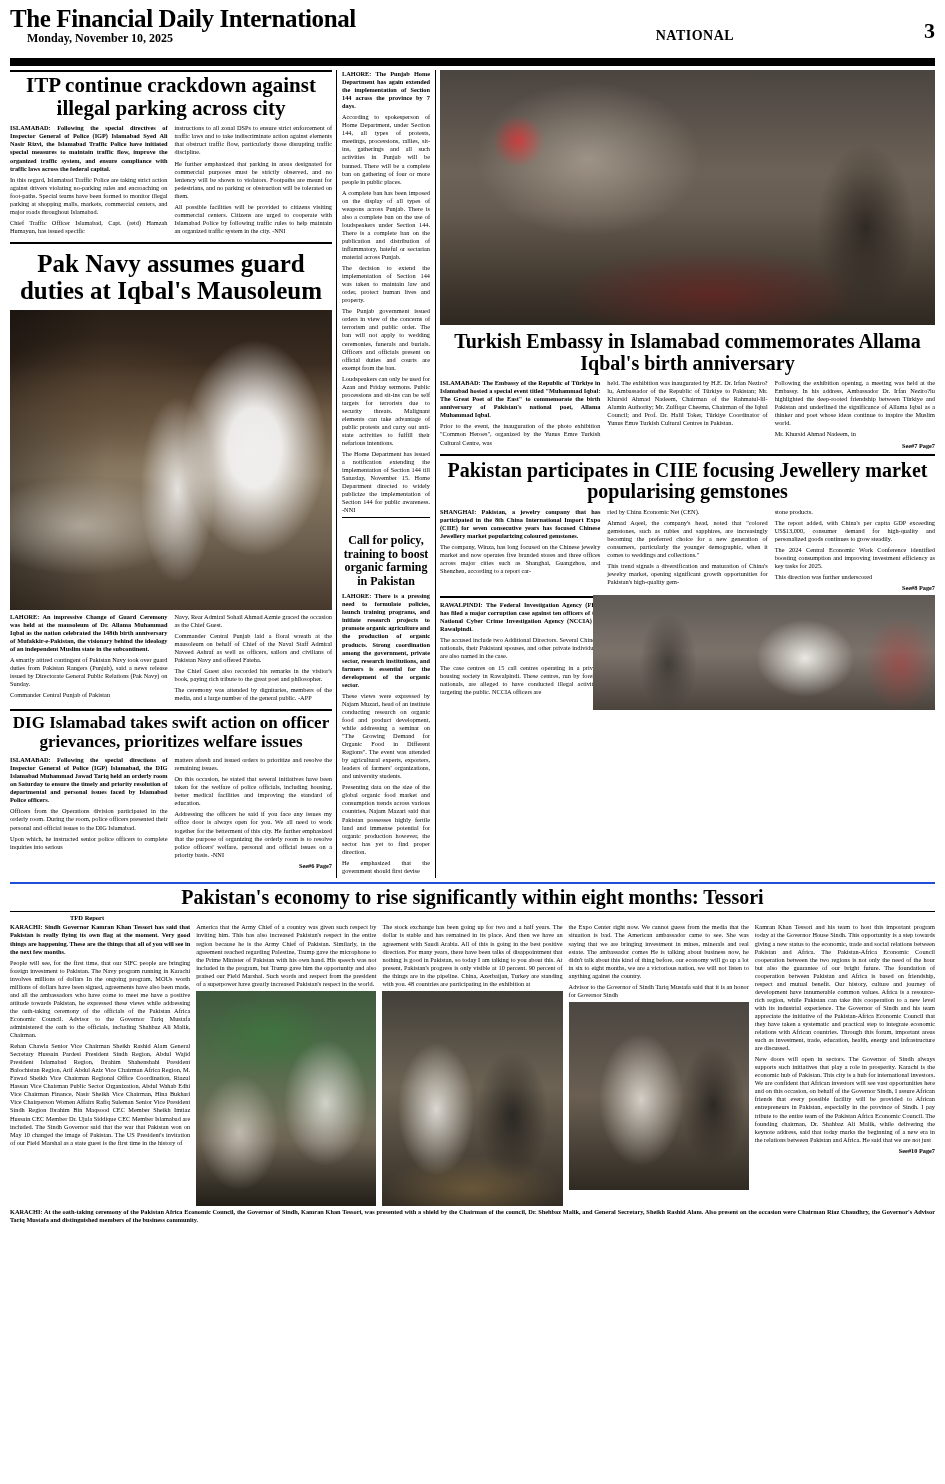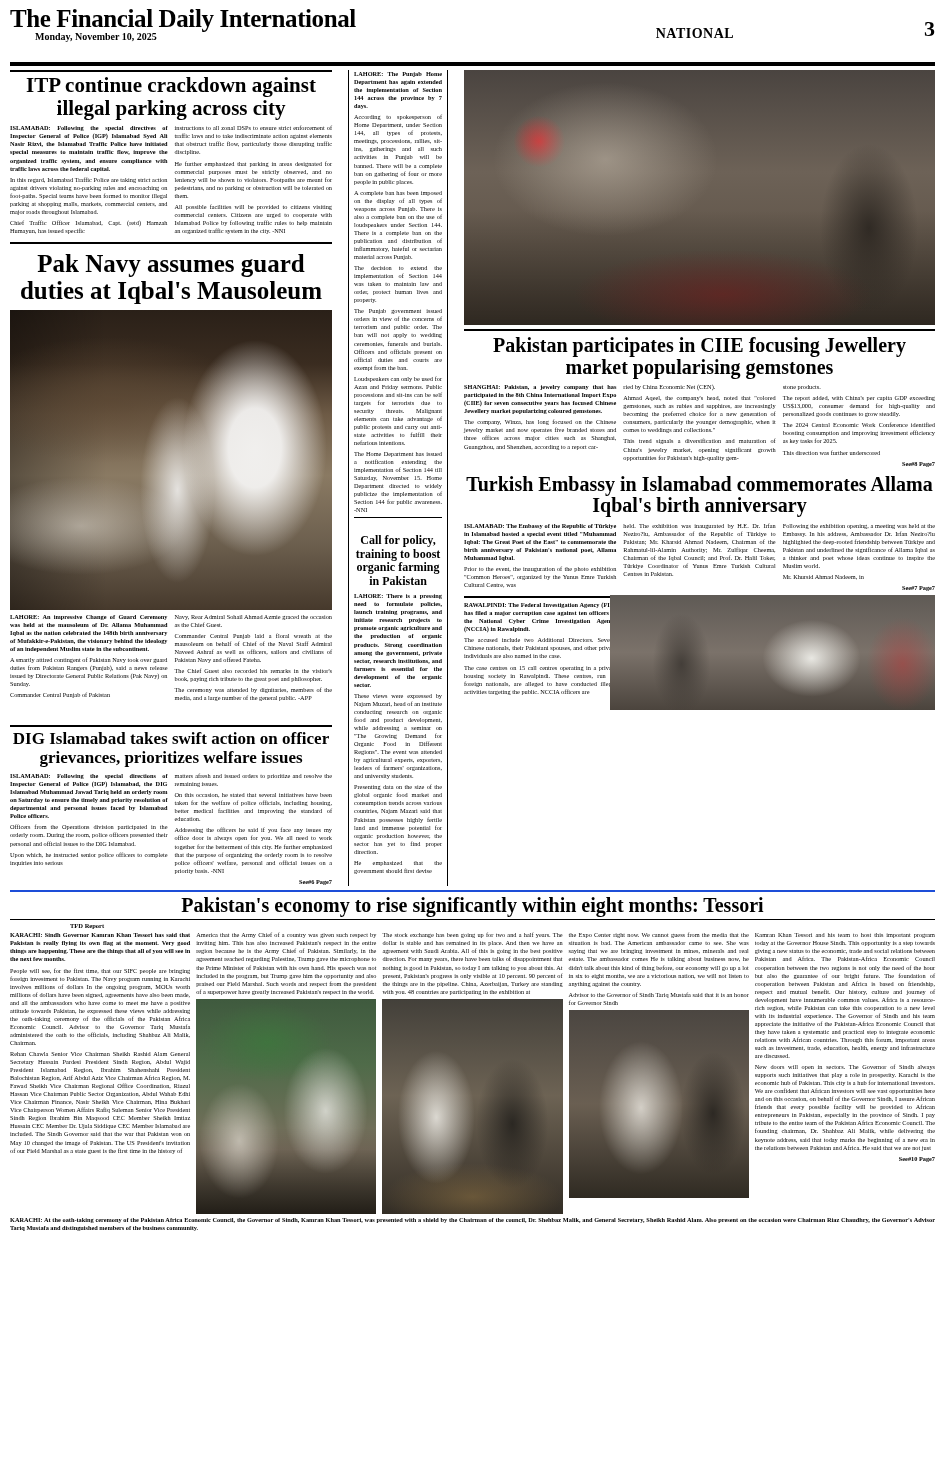--- a/index.html
+++ b/index.html
@@ -18,37 +18,37 @@
     height: 1484px;
     padding: 6px 10px 4px 10px;
     position: relative;
   }
 
   
   .masthead {
     display: flex;
     align-items: flex-end;
     justify-content: space-between;
-    border-bottom: 4px solid #000000;
-    padding-bottom: 20px;
+    border-bottom: 8px solid #000000;
+    padding-bottom: 14px;
     margin-bottom: 4px;
   }
   .mast-left { line-height: 1; }
   .mast-title {
     font-family: "Liberation Serif", serif;
     font-weight: bold;
     font-size: 25px;
     letter-spacing: -0.4px;
     white-space: nowrap;
   }
   .mast-date {
-    font-size: 10px;
+    font-size: 12px;
     font-weight: bold;
     margin-top: 1px;
-    margin-left: 25px;
+    margin-left: 17px;
   }
   .mast-center {
     font-size: 14px;
     font-weight: bold;
     letter-spacing: 0.5px;
     margin-left: 120px;
     flex: 1;
     text-align: center;
   }
   .mast-page {
@@ -86,21 +86,21 @@
     line-height: 1.25;
     text-align: justify;
     font-weight: bold;
   }
 
   
   .photo { position: relative; overflow: hidden; background: #6b6257; }
   .photo .ph-inner { position: absolute; inset: 0; }
 
   
-  .row1 { display: flex; gap: 16px; }
+  .row1 { display: flex; gap: 4px; }
   .col-a { width: 322px; }
   .col-b { width: 100px; }
   .col-c { flex: 1; }
 
   .itp-head { font-size: 21px; margin: 2px 0 5px; }
 
   .sec144-head { font-size: 13px; line-height: 1.1; margin: 2px 0 4px; }
 
   .navy-head { font-size: 25px; margin: 6px 0 6px; }
 
@@ -180,21 +180,21 @@
           </div>
           <div class="body-col" style="width:50%;">
             <p>Navy, Rear Admiral Sohail Ahmad Azmie graced the occasion as the Chief Guest.</p>
             <p>Commander Central Punjab laid a floral wreath at the mausoleum on behalf of Chief of the Naval Staff Admiral Naveed Ashraf as well as officers, sailors and civilians of Pakistan Navy and offered Fateha.</p>
             <p>The Chief Guest also recorded his remarks in the visitor's book, paying rich tribute to the great poet and philosopher.</p>
             <p>The ceremony was attended by dignitaries, members of the media, and a large number of the general public. -APP</p>
           </div>
         </div>
       </div>
 
-      <div style="margin-top:20px;">
+      <div style="margin-top:4px;">
         <div class="sep"></div>
         <div class="hl dig-head">DIG Islamabad takes swift action on officer grievances, prioritizes welfare issues</div>
         <div class="flexcols">
           <div class="body-col" style="width:50%;">
             <p><span class="lead">ISLAMABAD: Following the special directions of Inspector General of Police (IGP) Islamabad, the DIG Islamabad Muhammad Jawad Tariq held an orderly room on Saturday to ensure the timely and priority resolution of departmental and personal issues faced by Islamabad Police officers.</span></p>
             <p>Officers from the Operations division participated in the orderly room. During the room, police officers presented their personal and official issues to the DIG Islamabad.</p>
             <p>Upon which, he instructed senior police officers to complete inquiries into serious</p>
           </div>
           <div class="body-col" style="width:50%;">
             <p>matters afresh and issued orders to prioritize and resolve the remaining issues.</p>
@@ -231,20 +231,38 @@
 
       <div class="photo" style="height:255px;width:100%;background:linear-gradient(180deg,#4a4440 0%,#6d6257 40%,#55493c 100%);">
         <div class="ph-inner" style="background:
           radial-gradient(ellipse 160px 110px at 30% 35%, rgba(200,190,175,0.55) 0%, rgba(200,190,175,0) 70%),
           radial-gradient(ellipse 70px 120px at 86% 62%, rgba(40,35,30,0.85) 0%, rgba(40,35,30,0) 70%),
           radial-gradient(circle 26px at 16% 28%, rgba(210,30,35,0.9) 0%, rgba(210,30,35,0) 100%),
           radial-gradient(ellipse 200px 60px at 55% 88%, rgba(120,30,30,0.55) 0%, rgba(120,30,30,0) 75%),
           linear-gradient(0deg, rgba(0,0,0,0.45) 0%, rgba(0,0,0,0) 45%)"></div>
       </div>
 
+      <div style="margin-top:4px;">
+        <div class="hl turk-head">Turkish Embassy in Islamabad commemorates Allama Iqbal's birth anniversary</div>
+        <div class="flexcols">
+          <div class="body-col" style="width:33.3%;">
+            <p><span class="lead">ISLAMABAD: The Embassy of the Republic of Türkiye in Islamabad hosted a special event titled "Muhammad Iqbal: The Great Poet of the East" to commemorate the birth anniversary of Pakistan's national poet, Allama Muhammad Iqbal.</span></p>
+            <p>Prior to the event, the inauguration of the photo exhibition "Common Heroes", organized by the Yunus Emre Turkish Cultural Centre, was</p>
+          </div>
+          <div class="body-col" style="width:33.3%;">
+            <p>held. The exhibition was inaugurated by H.E. Dr. Irfan Neziro?lu, Ambassador of the Republic of Türkiye to Pakistan; Mr. Kharsid Ahmad Nadeem, Chairman of the Rahmatul-lil-Alamin Authority; Mr. Zulfiqar Cheema, Chairman of the Iqbal Council; and Prof. Dr. Halil Toker, Türkiye Coordinator of Yunus Emre Turkish Cultural Centres in Pakistan.</p>
+          </div>
+          <div class="body-col" style="width:33.3%;">
+            <p>Following the exhibition opening, a meeting was held at the Embassy. In his address, Ambassador Dr. Irfan Neziro?lu highlighted the deep-rooted friendship between Türkiye and Pakistan and underlined the significance of Allama Iqbal as a thinker and poet whose ideas continue to inspire the Muslim world.</p>
+            <p>Mr. Khursid Ahmad Nadeem, in</p>
+            <div class="seemore">See#7 Page7</div>
+          </div>
+        </div>
+      </div>
+
       <div style="margin-top:3px;">
         <div class="sep"></div>
         <div class="hl ciie-head">Pakistan participates in CIIE focusing Jewellery market popularising gemstones</div>
         <div class="flexcols">
           <div class="body-col" style="width:33.3%;">
             <p><span class="lead">SHANGHAI: Pakistan, a jewelry company that has participated in the 8th China International Import Expo (CIIE) for seven consecutive years has focused Chinese Jewellery market popularizing coloured gemstones.</span></p>
             <p>The company, Winza, has long focused on the Chinese jewelry market and now operates five branded stores and three offices across major cities such as Shanghai, Guangzhou, and Shenzhen, according to a report car-</p>
           </div>
           <div class="body-col" style="width:33.3%;">
             <p>ried by China Economic Net (CEN).</p>
@@ -254,38 +272,20 @@
           <div class="body-col" style="width:33.3%;">
             <p>stone products.</p>
             <p>The report added, with China's per capita GDP exceeding US$13,000, consumer demand for high-quality and personalized goods continues to grow steadily.</p>
             <p>The 2024 Central Economic Work Conference identified boosting consumption and improving investment efficiency as key tasks for 2025.</p>
             <p>This direction was further underscored</p>
             <div class="seemore">See#8 Page7</div>
           </div>
         </div>
       </div>
 
-      <div style="margin-top:4px;">
-        <div class="hl turk-head">Turkish Embassy in Islamabad commemorates Allama Iqbal's birth anniversary</div>
-        <div class="flexcols">
-          <div class="body-col" style="width:33.3%;">
-            <p><span class="lead">ISLAMABAD: The Embassy of the Republic of Türkiye in Islamabad hosted a special event titled "Muhammad Iqbal: The Great Poet of the East" to commemorate the birth anniversary of Pakistan's national poet, Allama Muhammad Iqbal.</span></p>
-            <p>Prior to the event, the inauguration of the photo exhibition "Common Heroes", organized by the Yunus Emre Turkish Cultural Centre, was</p>
-          </div>
-          <div class="body-col" style="width:33.3%;">
-            <p>held. The exhibition was inaugurated by H.E. Dr. Irfan Neziro?lu, Ambassador of the Republic of Türkiye to Pakistan; Mr. Kharsid Ahmad Nadeem, Chairman of the Rahmatul-lil-Alamin Authority; Mr. Zulfiqar Cheema, Chairman of the Iqbal Council; and Prof. Dr. Halil Toker, Türkiye Coordinator of Yunus Emre Turkish Cultural Centres in Pakistan.</p>
-          </div>
-          <div class="body-col" style="width:33.3%;">
-            <p>Following the exhibition opening, a meeting was held at the Embassy. In his address, Ambassador Dr. Irfan Neziro?lu highlighted the deep-rooted friendship between Türkiye and Pakistan and underlined the significance of Allama Iqbal as a thinker and poet whose ideas continue to inspire the Muslim world.</p>
-            <p>Mr. Khursid Ahmad Nadeem, in</p>
-            <div class="seemore">See#7 Page7</div>
-          </div>
-        </div>
-      </div>
-
       <div style="margin-top:3px;">
         <div class="sep"></div>
         <div class="flexcols">
           <div class="body-col" style="width:33.3%;">
             <p><span class="lead">RAWALPINDI: The Federal Investigation Agency (FIA) has filed a major corruption case against ten officers of the National Cyber Crime Investigation Agency (NCCIA) in Rawalpindi.</span></p>
             <p>The accused include two Additional Directors. Several Chinese nationals, their Pakistani spouses, and other private individuals are also named in the case.</p>
             <p>The case centres on 15 call centres operating in a private housing society in Rawalpindi. These centres, run by foreign nationals, are alleged to have conducted illegal activities targeting the public. NCCIA officers are</p>
           </div>
           <div class="body-col" style="width:33.3%;">
             <p>accused of protecting these call centres in exchange for large monthly bribes.</p>

